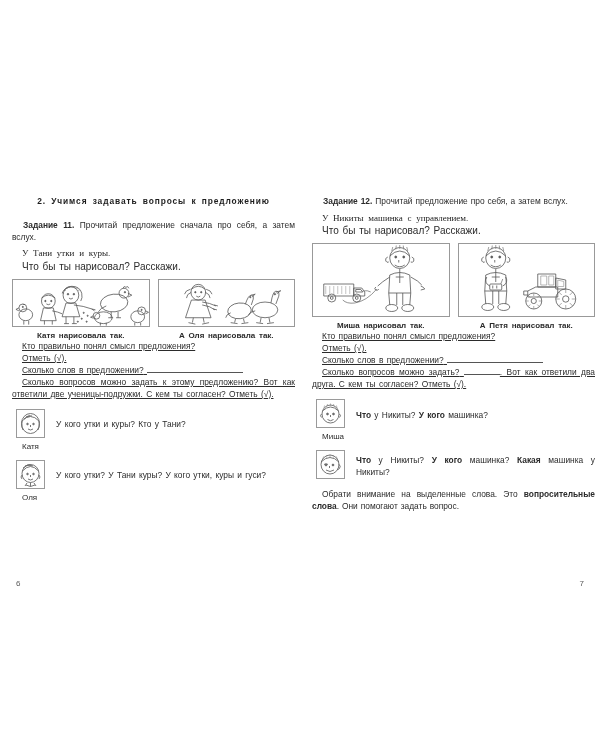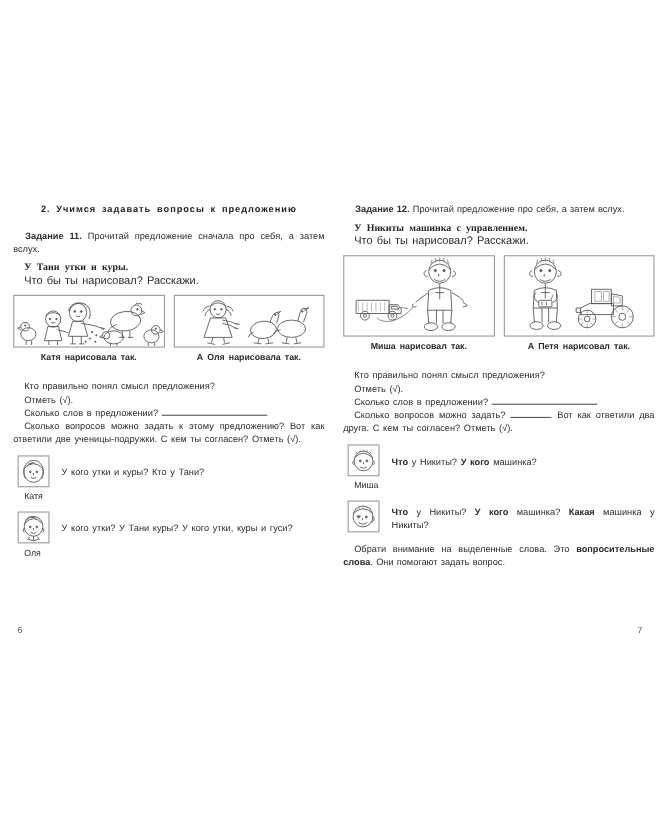--- a/index.html
+++ b/index.html
@@ -5,21 +5,21 @@
   html,body{margin:0;padding:0;}
   body{
     width:600px;height:750px;
     background:#ffffff;
     font-family:"Liberation Sans", sans-serif;
     color:#2b2b2b;
     overflow:hidden;
   }
   .spread{
     position:absolute;
-    left:0;top:5px;
+    left:0;top:16px;
     width:600px;height:626px;
   }
   .page{
     position:absolute;
     top:180px;
     width:283px;
     height:400px;
   }
   .page-left{left:12px;}
   .page-right{left:312px;}
@@ -45,21 +45,20 @@
   .para.indent{text-indent:11px;}
   .task-label{font-weight:bold;}
 
   .sentence{
     font-family:"Liberation Serif", serif;
     font-size:9px;
     line-height:12.5px;
     margin:4px 0 1px 10px;
     word-spacing:2.5px;
     color:#232323;
-    font-weight:bold;
   }
   .prompt{
     font-size:10px;
     line-height:12px;
     margin:0 0 6px 10px;
     word-spacing:1px;
   }
 
   .pics{
     display:flex;
@@ -78,21 +77,21 @@
   .pic-frame svg{display:block;width:100%;height:100%;}
   .pic-cap{
     font-size:8px;
     text-align:center;
     margin-top:4px;
     word-spacing:1.5px;
     color:#2b2b2b;
     font-weight:bold;
   }
 
-  .qblock{margin-top:16px;}
+  .qblock{margin-top:0;text-decoration:underline;}
   .qline{
     font-size:8.4px;
     line-height:12px;
     text-align:justify;
     margin:0;
     word-spacing:1px;
   }
   .qline.ind{text-indent:10px;}
   .ql-pad{padding-left:10px;}
   .blank{

